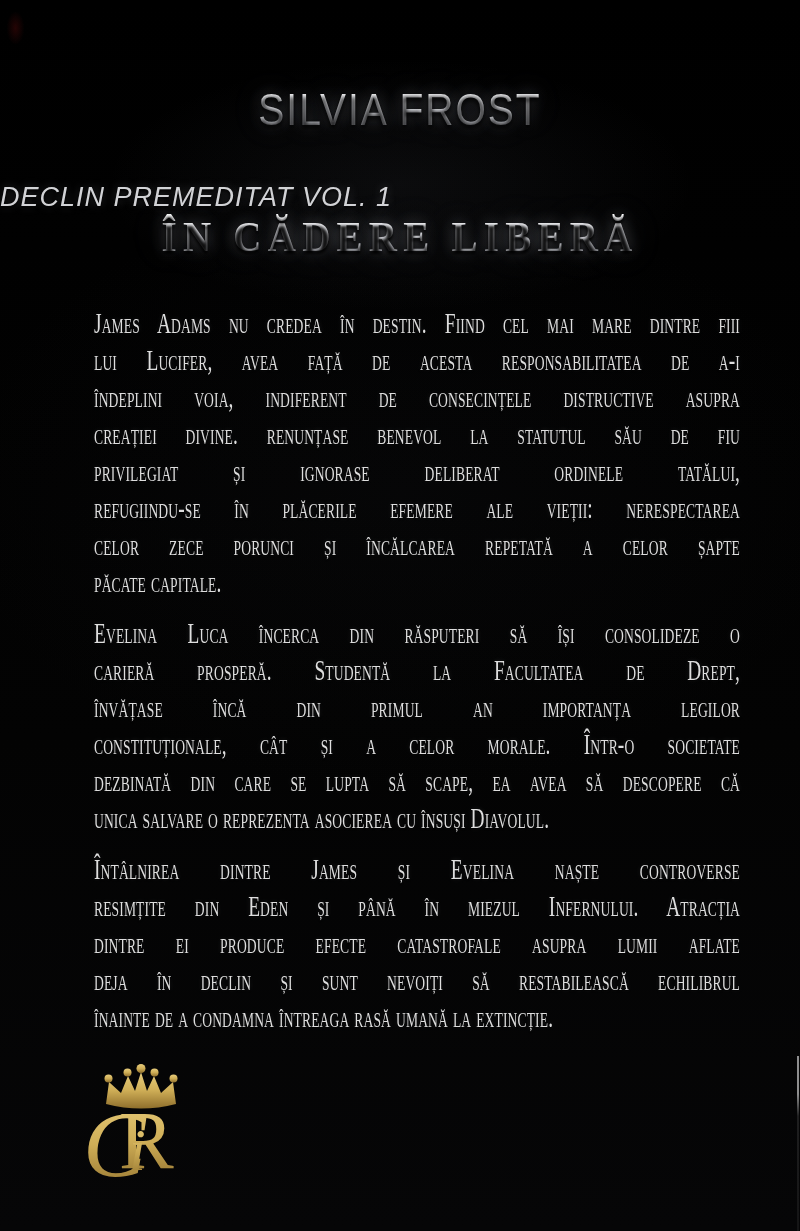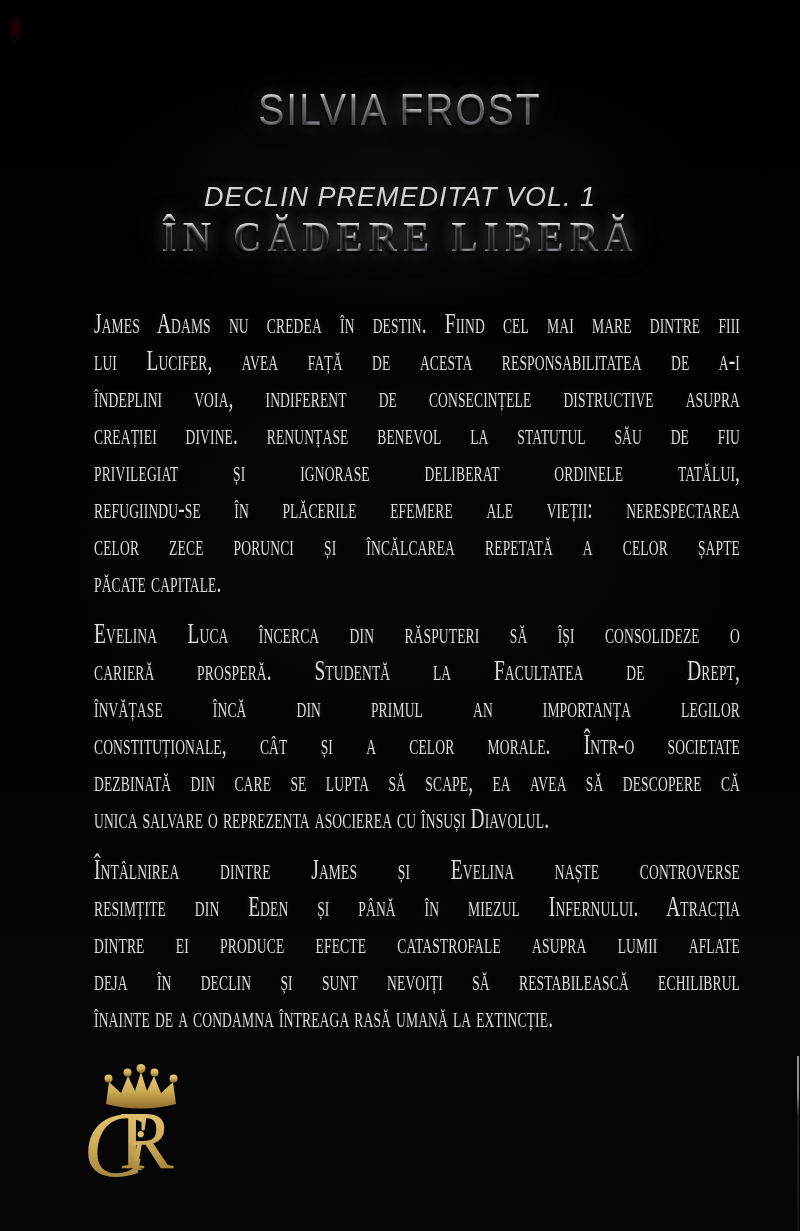--- a/index.html
+++ b/index.html
@@ -22,21 +22,21 @@
     text-align:center;
     font-family:"Liberation Sans", sans-serif;
     font-size:39px; font-weight:400; letter-spacing:2px;
     color:#eceef1;
     transform:scaleY(1.16);
     transform-origin:50% 0;
     text-shadow:0 3px 4px rgba(0,0,0,0.95), 0 0 14px rgba(215,220,232,0.30), 0 0 36px rgba(190,195,210,0.18);
   }
   .series{
     position:absolute; top:182px; left:0; width:800px;
-    text-align:center;
+    text-align:left;
     font-family:"Liberation Sans", sans-serif;
     font-style:italic;
     font-size:27px; letter-spacing:1px;
     color:#d2d3d6;
     text-shadow:0 2px 3px rgba(0,0,0,0.95), 0 0 10px rgba(210,215,225,0.25);
   }
   .title{
     position:absolute; top:211px; left:0; width:800px;
     text-align:center;
     font-family:"Liberation Serif", serif;

